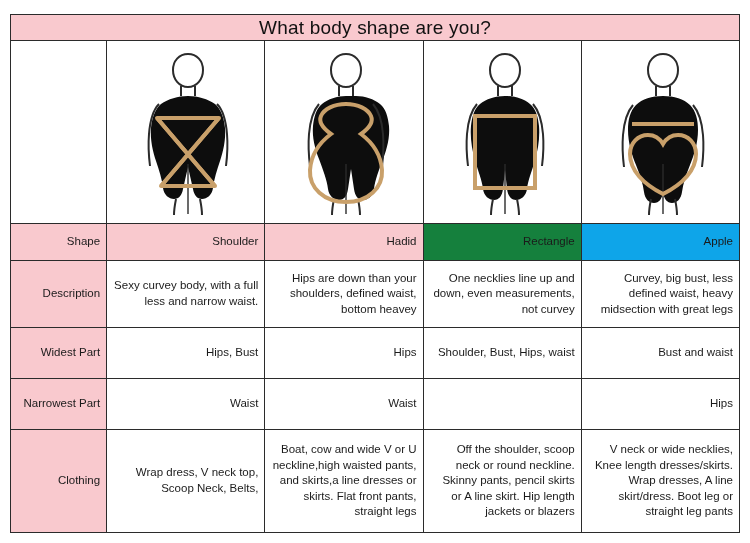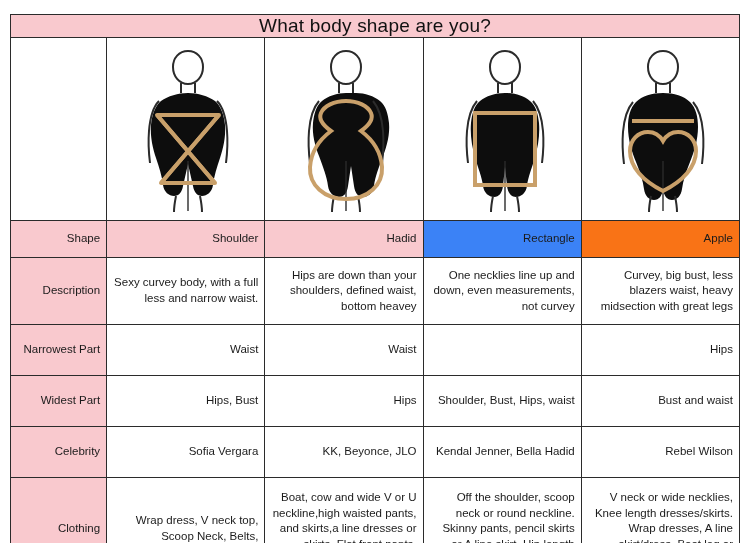--- a/index.html
+++ b/index.html
@@ -180,55 +180,48 @@
               <path d="M75 148 c-20 -10 -33 -24 -33 -40 0 -11 8 -19 18 -19 7 0 12 4 15 9 3 -5 8 -9 15 -9 10 0 18 8 18 19 0 16 -13 30 -33 40 z" fill="none" stroke="#c9a06a" stroke-width="4"></path>
             </svg>
           </div>
         </td>
       </tr>
 
       <tr>
         <td class="rowlabel shapename">Shape</td>
         <td class="shapename" style="background:#f9c9ce">Shoulder</td>
         <td class="shapename" style="background:#f9c9ce">Hadid</td>
-        <td class="shapename" style="background:#3b82f6">Rectangle</td>
-        <td class="shapename" style="background:#f97316">Apple</td>
+        <td class="shapename" style="background:#15803d">Rectangle</td>
+        <td class="shapename" style="background:#0ea5e9">Apple</td>
       </tr>
 
       <tr>
         <td class="rowlabel">Description</td>
         <td class="desc">Sexy curvey body, with a full less and narrow waist.</td>
         <td class="desc">Hips are down than your shoulders, defined waist, bottom heavey</td>
         <td class="desc">One necklies line up and down,  even measurements, not curvey</td>
-        <td class="desc">Curvey, big bust, less blazers waist, heavy midsection with great legs</td>
+        <td class="desc">Curvey, big bust, less defined waist, heavy midsection with great legs</td>
+      </tr>
+
+      <tr>
+        <td class="rowlabel">Widest Part</td>
+        <td class="widest">Hips, Bust</td>
+        <td class="widest">Hips</td>
+        <td class="widest">Shoulder, Bust, Hips, waist</td>
+        <td class="widest">Bust and waist</td>
       </tr>
 
       <tr>
         <td class="rowlabel">Narrowest Part</td>
         <td class="narrowest">Waist</td>
         <td class="narrowest">Waist</td>
         <td class="narrowest"></td>
         <td class="narrowest">Hips</td>
       </tr>
 
-      <tr>
-        <td class="rowlabel">Widest Part</td>
-        <td class="widest">Hips, Bust</td>
-        <td class="widest">Hips</td>
-        <td class="widest">Shoulder, Bust, Hips, waist</td>
-        <td class="widest">Bust and waist</td>
-      </tr>
-
-      <tr>
-        <td class="rowlabel">Celebrity</td>
-        <td class="celebrity">Sofia Vergara</td>
-        <td class="celebrity">KK, Beyonce, JLO</td>
-        <td class="celebrity">Kendal Jenner, Bella Hadid</td>
-        <td class="celebrity">Rebel Wilson</td>
-      </tr>
 
       <tr>
         <td class="rowlabel">Clothing</td>
         <td class="clothing">Wrap dress, V neck top, Scoop Neck, Belts,</td>
         <td class="clothing">Boat, cow and wide V or U neckline,high waisted pants, and skirts,a line dresses or skirts. Flat front pants, straight legs</td>
         <td class="clothing">Off the shoulder, scoop neck or round neckline. Skinny pants, pencil skirts or A line skirt. Hip length jackets or blazers</td>
         <td class="clothing">V neck or wide necklies, Knee length dresses/skirts. Wrap dresses, A line skirt/dress. Boot leg or straight leg pants</td>
       </tr>
 
     </tbody>

